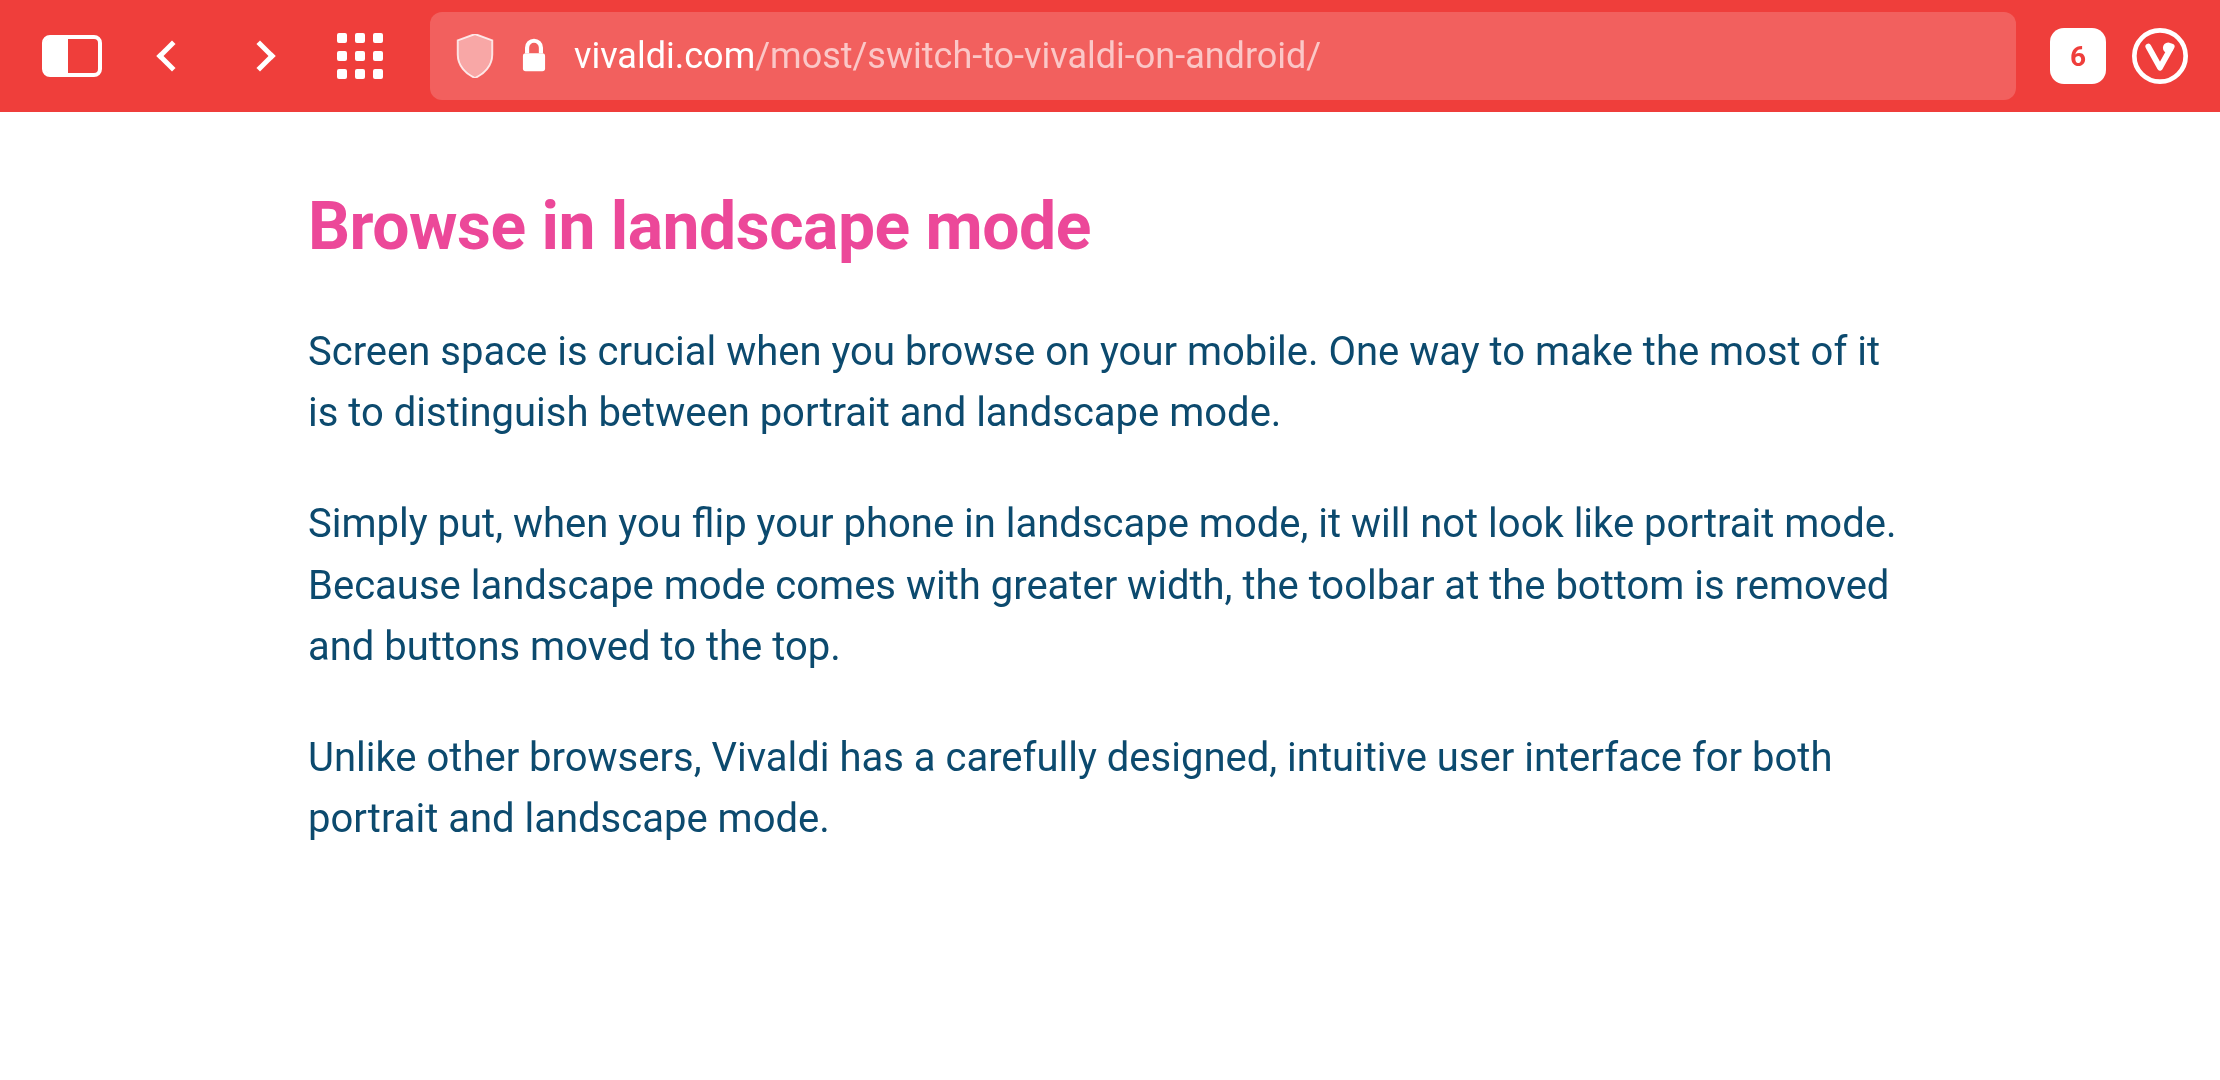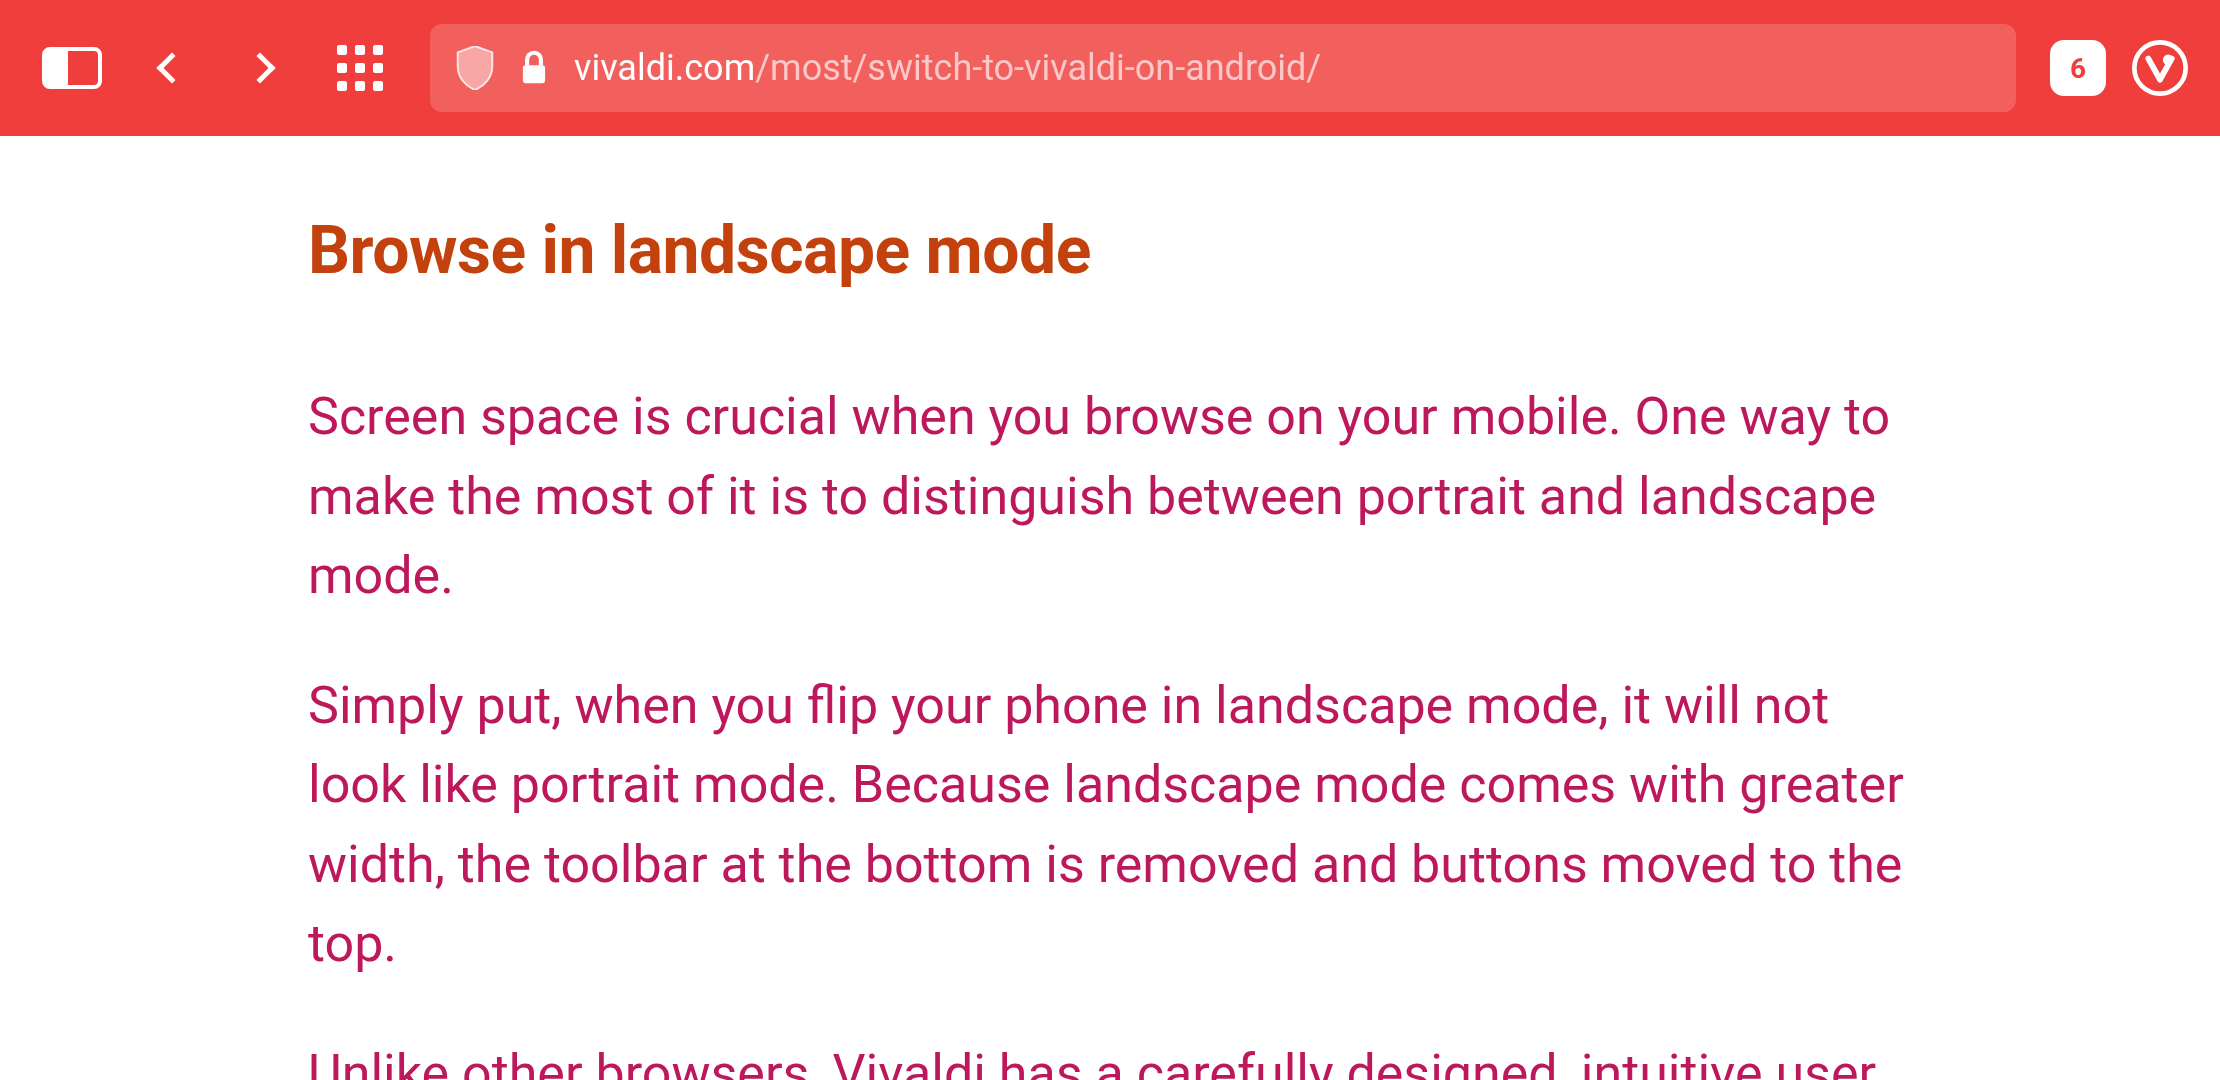--- a/index.html
+++ b/index.html
@@ -5,21 +5,21 @@
     * { margin: 0; padding: 0; box-sizing: border-box; }
     body {
       font-family: -apple-system, BlinkMacSystemFont, 'Segoe UI', Roboto, Helvetica, Arial, sans-serif;
       width: 2220px;
       height: 1080px;
       background: #ffffff;
       overflow: hidden;
     }
     .toolbar {
       background: #EF3E3B;
-      height: 136px;
+      height: 112px;
       display: flex;
       align-items: center;
       padding: 0 28px;
       gap: 8px;
     }
     .toolbar-btn {
       width: 88px;
       height: 88px;
       display: flex;
       align-items: center;
@@ -112,28 +112,28 @@
       flex-shrink: 0;
     }
     .vivaldi-logo svg { width: 56px; height: 56px; }
     .content {
       padding: 76px 310px 0 308px;
       color: #2F3B4D;
     }
     .content h1 {
       font-size: 66px;
       font-weight: 700;
-      color: #c2410c;
-      margin-bottom: 88px;
+      color: #ec4899;
+      margin-bottom: 56px;
       letter-spacing: -0.5px;
     }
     .content p {
-      font-size: 52px;
+      font-size: 40px;
       line-height: 1.53;
-      color: #be185d;
+      color: #0c4a6e;
       margin-bottom: 50px;
       font-weight: 400;
     }
   </style>
 </head>
 <body>
 
 <div class="toolbar">
   <div class="toolbar-btn">
     <div class="panel-icon"></div>

